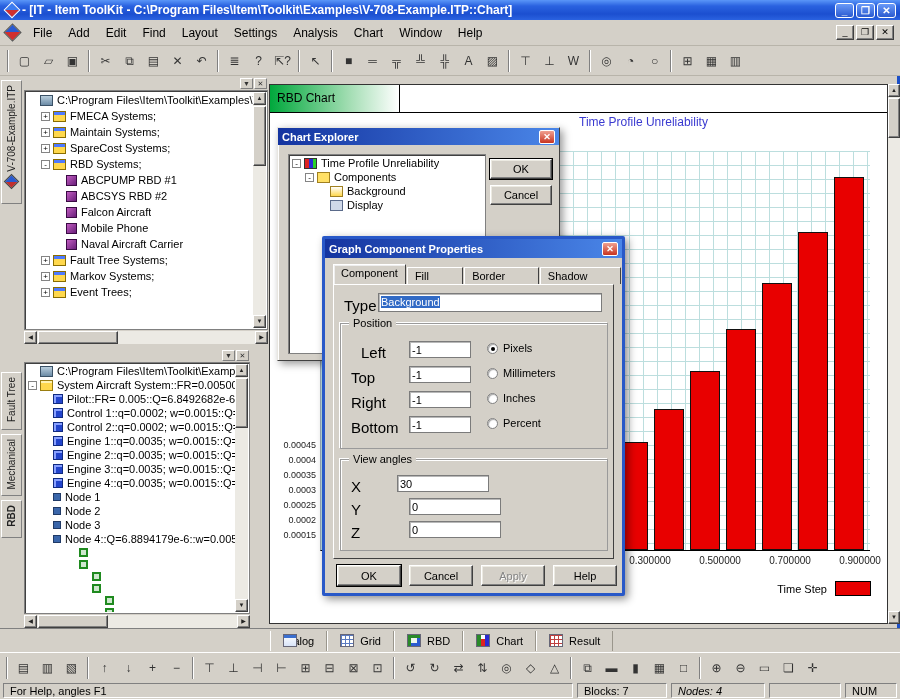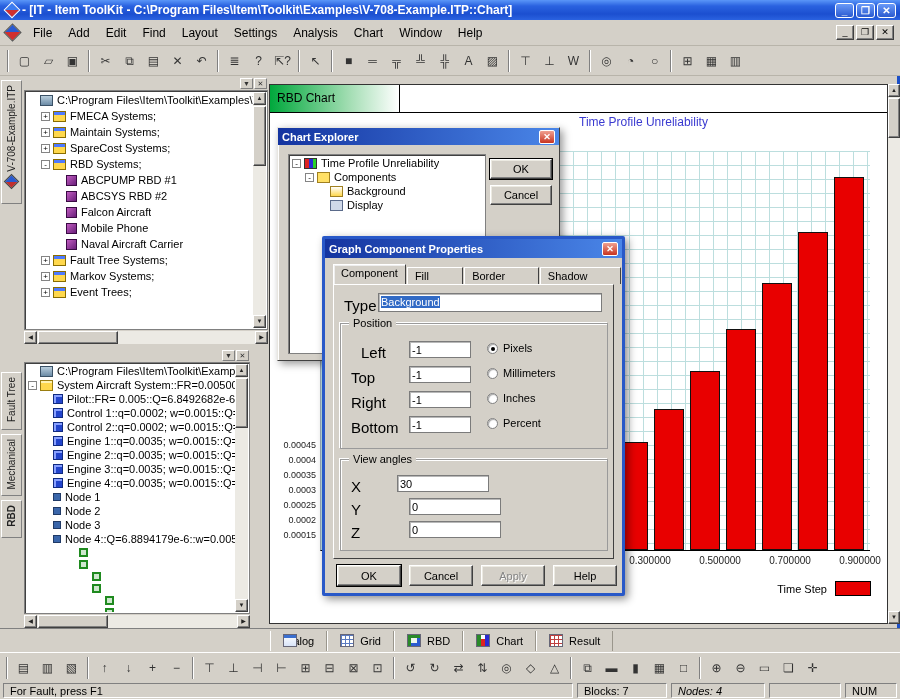--- a/index.html
+++ b/index.html
@@ -719,20 +719,20 @@
         <span class="titem sep"></span>
         <span class="titem">⊕</span>
         <span class="titem">⊖</span>
         <span class="titem">▭</span>
         <span class="titem">❏</span>
         <span class="titem">✛</span>
       </span>
   </div>
 
   <div class="statusbar">
-    <span class="spanel sp-help">For Fault, press F1</span>
+    <span class="spanel sp-help">For Help, angles F1</span>
     <span class="spanel sp-blocks">Blocks: 7</span>
     <span class="spanel sp-nodes">Nodes: 4</span>
     <span class="spanel sp-empty"></span>
     <span class="spanel sp-num">NUM</span>
   </div>
 
 </div>
 
 </body></html>

